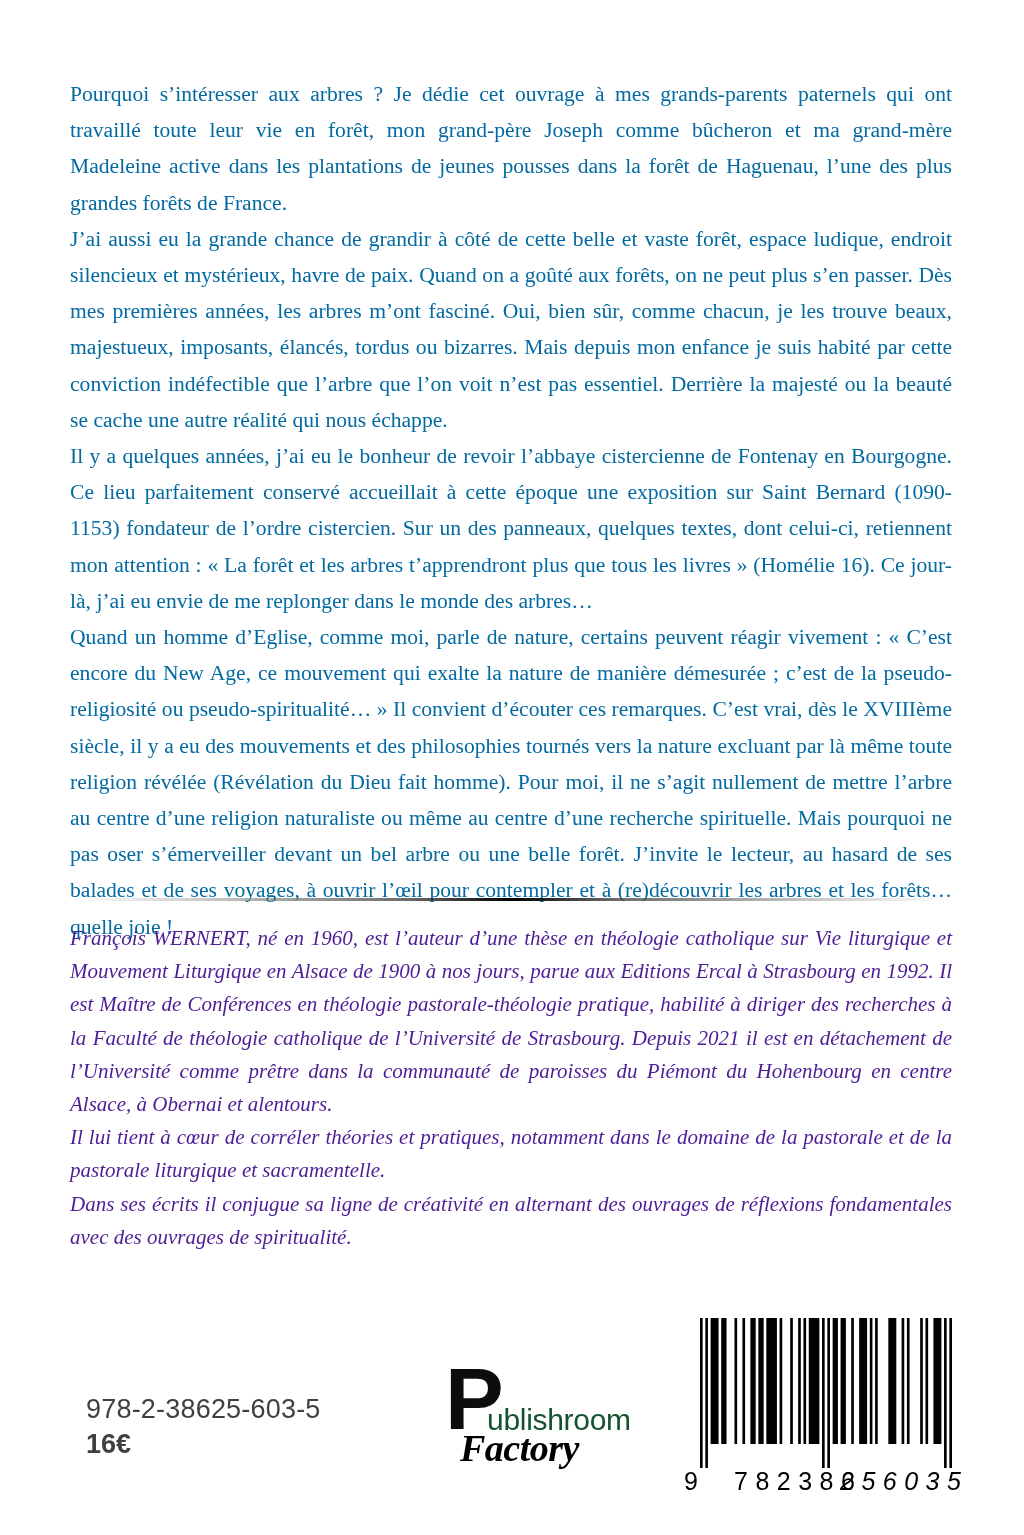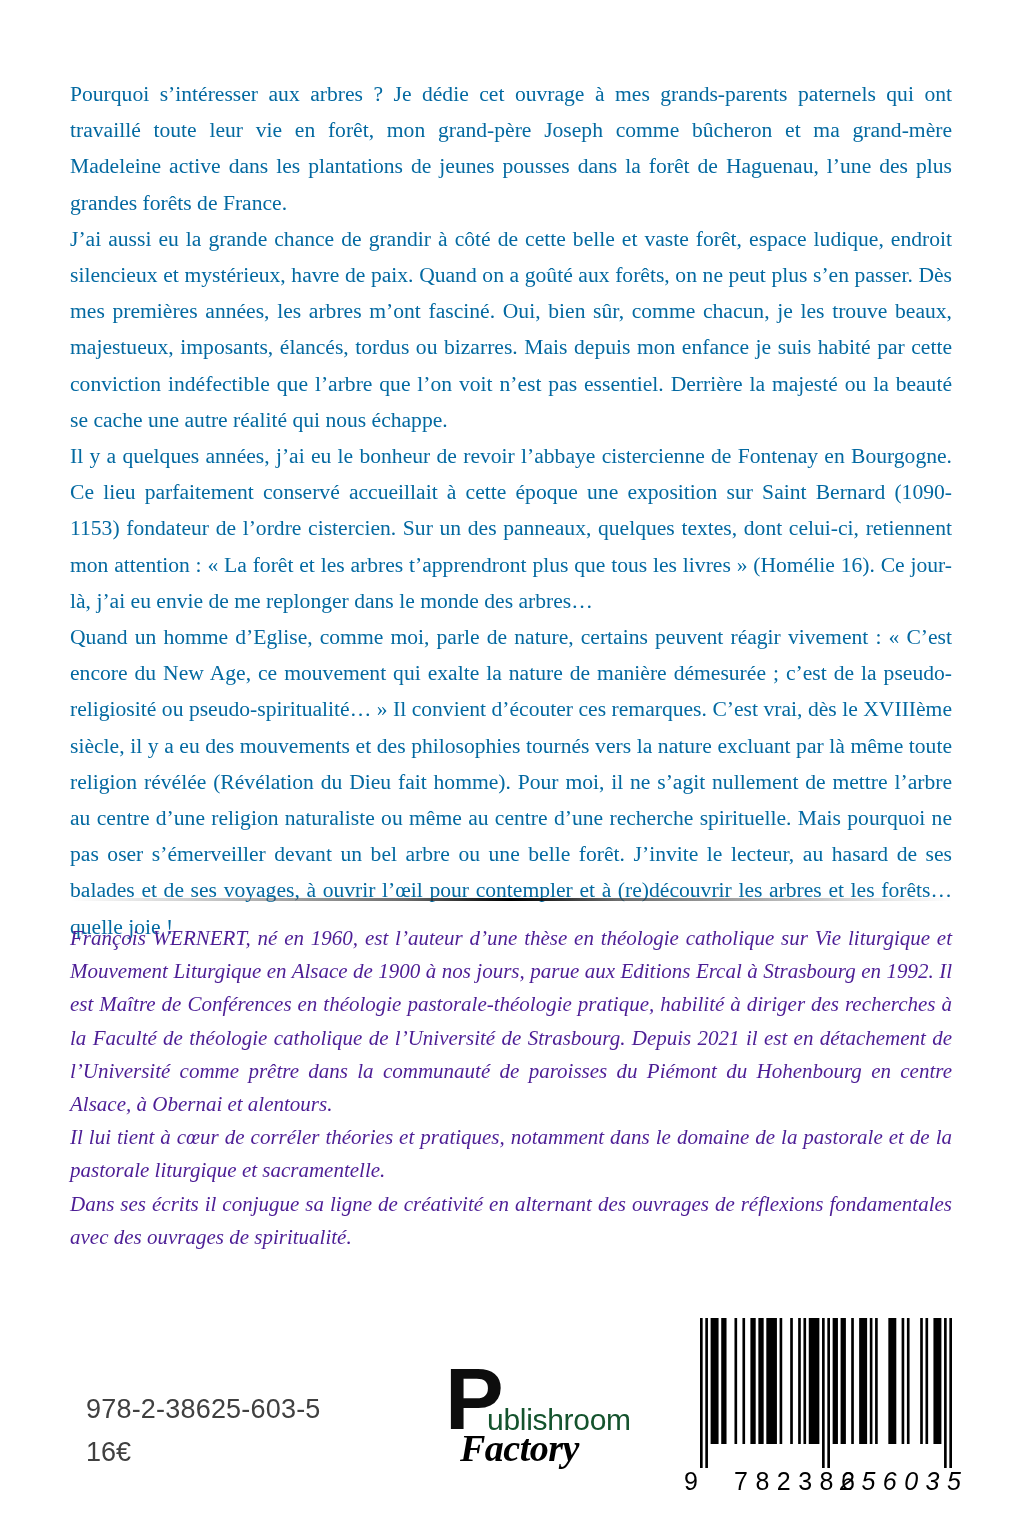--- a/index.html
+++ b/index.html
@@ -93,23 +93,23 @@
     color: #404040;
   }
   .isbn-text {
     font-size: 27px;
     letter-spacing: 0.2px;
     line-height: 34px;
     font-weight: 400;
   }
   .price-text {
     font-size: 27px;
-    font-weight: 400;
+    font-weight: 700;
     line-height: 36px;
-    margin-top: 8px;
+    margin-top: 0;
   }
 
   
   .logo {
     position: absolute;
     left: 445px;
     top: 55px;
     width: 200px;
     height: 130px;
   }

